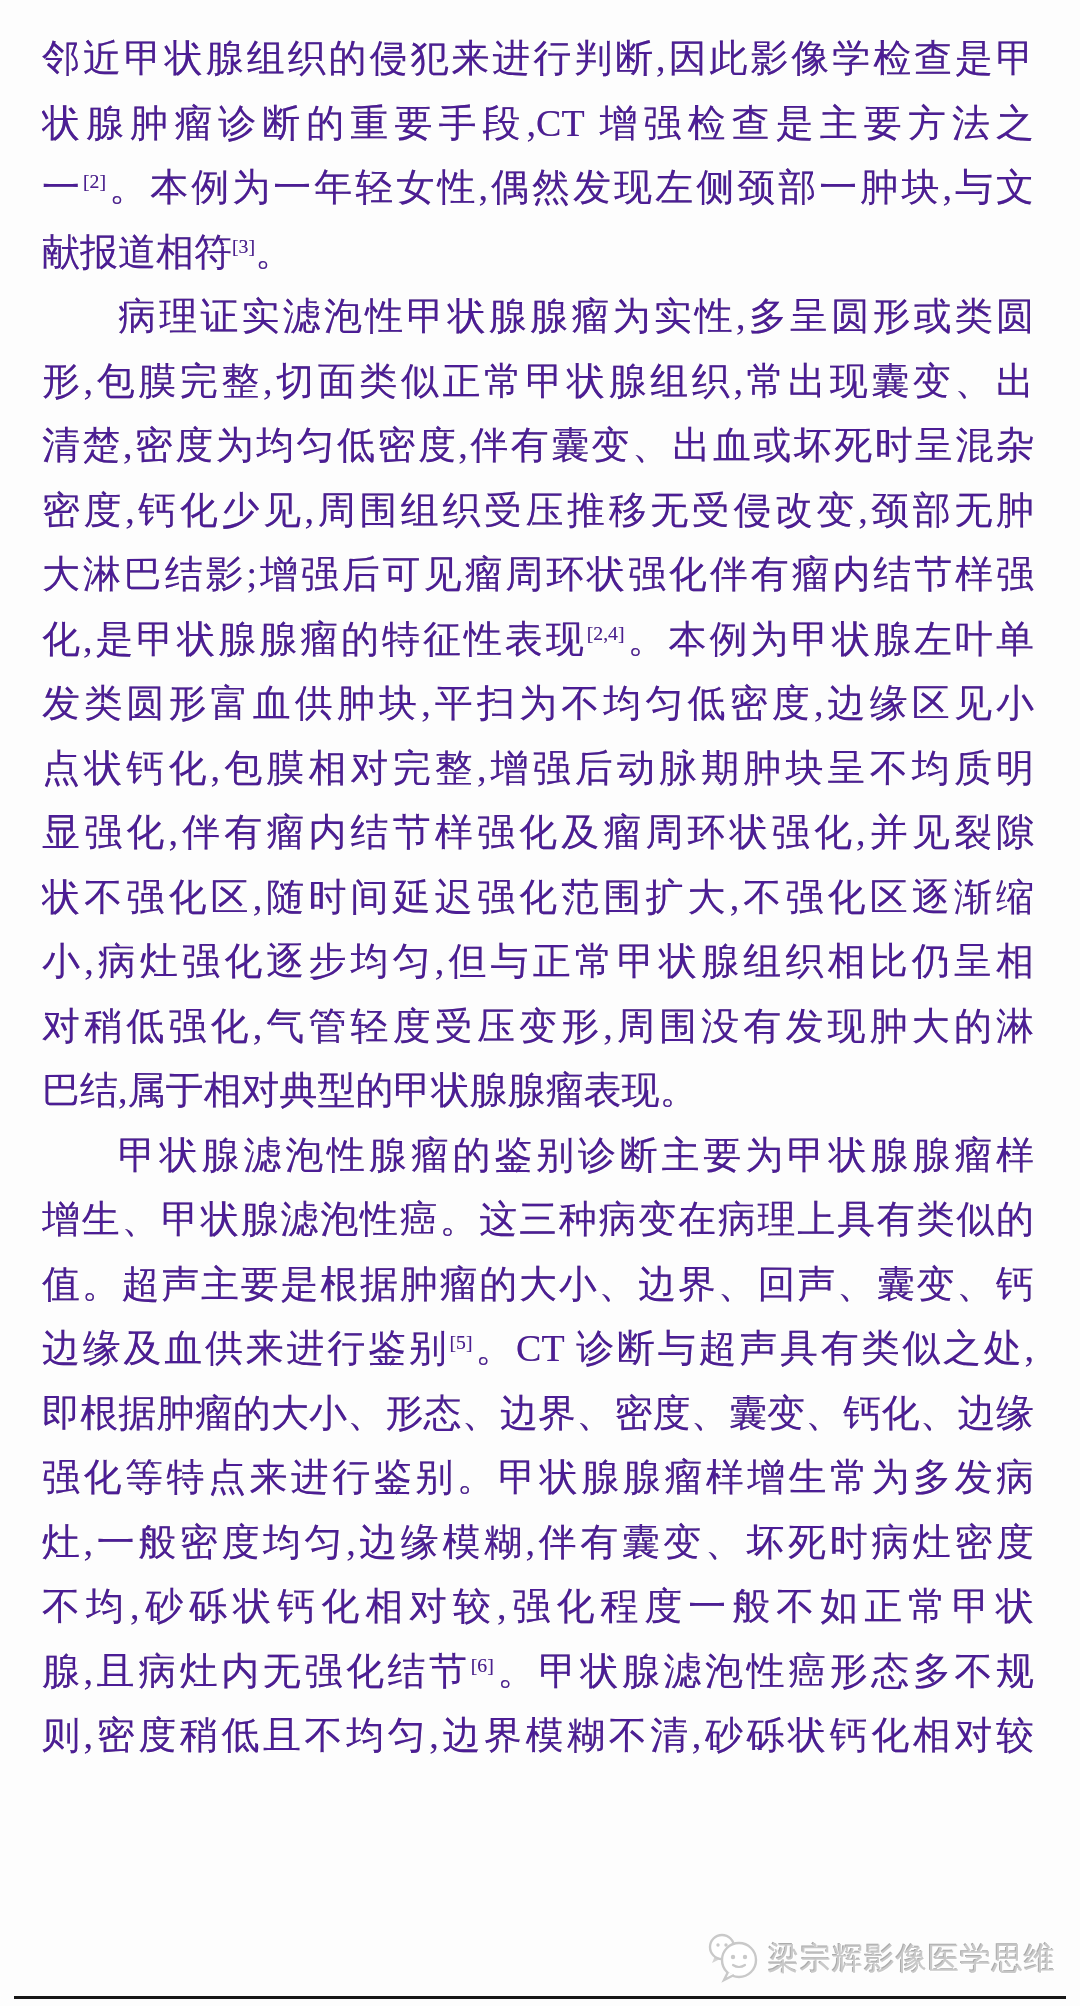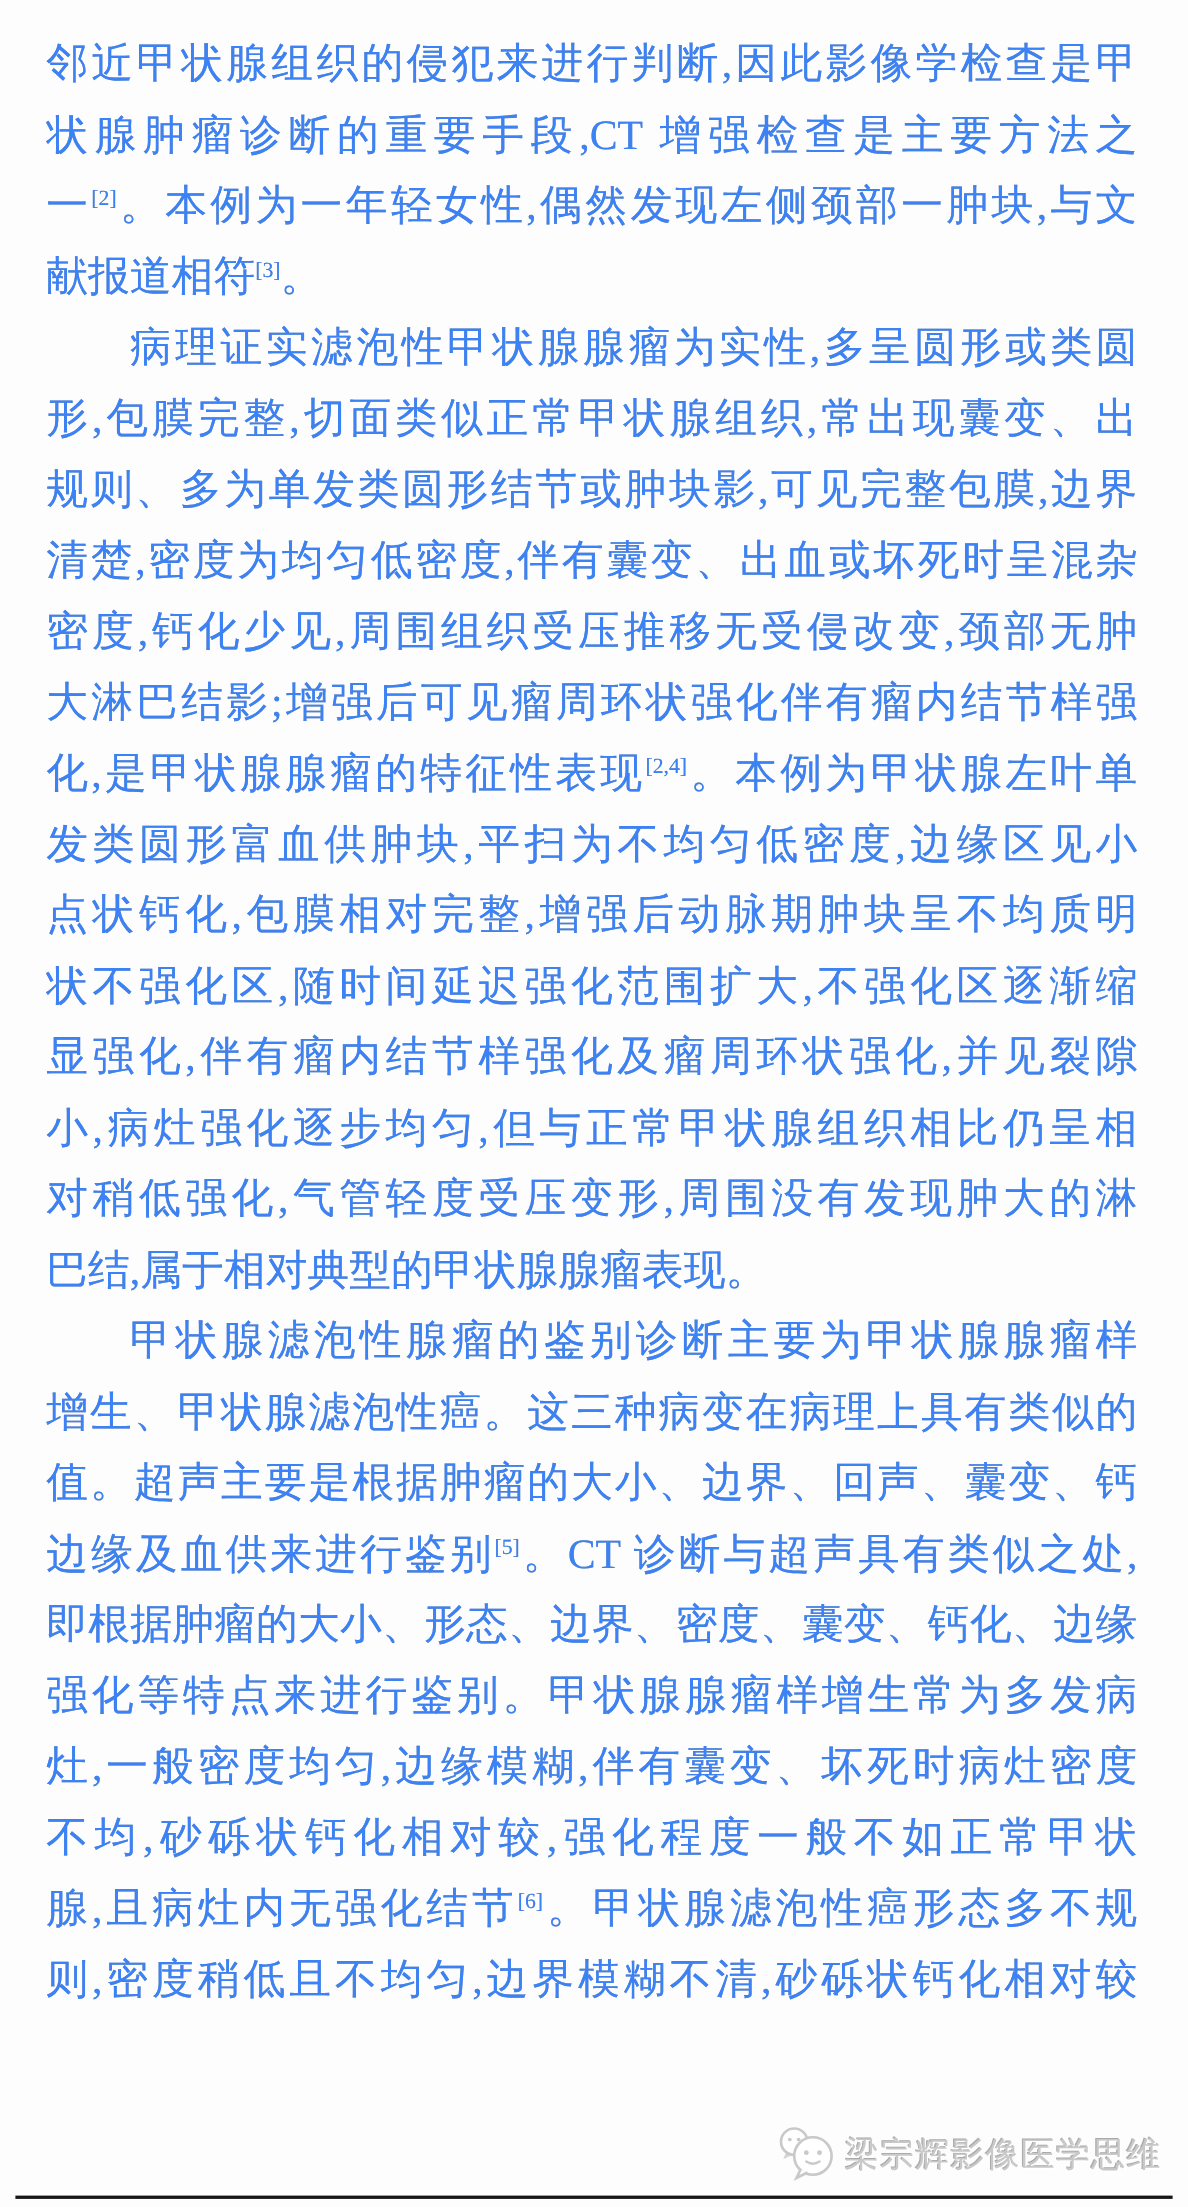--- a/index.html
+++ b/index.html
@@ -13,21 +13,21 @@
   .page{position:absolute;inset:0;}
   .article{
     position:absolute;
     top:26px;left:42px;
     width:992px;
   }
   .tline{
     font-size:38px;
     line-height:64.5px;
     height:64.5px;
-    color:#3b82f6;
+    color:#4c1d95;
     text-align:justify;
     text-align-last:justify;
     text-shadow:0 0 0.6px rgba(30,30,30,.45);
     overflow:hidden;
     white-space:normal;
   }
   .tline.para-end{text-align-last:left;}
   .tline.indent{text-indent:76px;}
   .tline sup{
     font-size:0.52em;
@@ -63,29 +63,28 @@
 
 <div class="page">
 
   <div class="article" id="article">
       <div class="tline">邻近甲状腺组织的侵犯来进行判断,因此影像学检查是甲</div>
       <div class="tline">状腺肿瘤诊断的重要手段,CT 增强检查是主要方法之</div>
       <div class="tline">一<sup>[2]</sup>。本例为一年轻女性,偶然发现左侧颈部一肿块,与文</div>
       <div class="tline para-end">献报道相符<sup>[3]</sup>。</div>
       <div class="tline indent">病理证实滤泡性甲状腺腺瘤为实性,多呈圆形或类圆</div>
       <div class="tline">形,包膜完整,切面类似正常甲状腺组织,常出现囊变、出</div>
-      <div class="tline">规则、多为单发类圆形结节或肿块影,可见完整包膜,边界</div>
       <div class="tline">清楚,密度为均匀低密度,伴有囊变、出血或坏死时呈混杂</div>
       <div class="tline">密度,钙化少见,周围组织受压推移无受侵改变,颈部无肿</div>
       <div class="tline">大淋巴结影;增强后可见瘤周环状强化伴有瘤内结节样强</div>
       <div class="tline">化,是甲状腺腺瘤的特征性表现<sup>[2,4]</sup>。本例为甲状腺左叶单</div>
       <div class="tline">发类圆形富血供肿块,平扫为不均匀低密度,边缘区见小</div>
       <div class="tline">点状钙化,包膜相对完整,增强后动脉期肿块呈不均质明</div>
+      <div class="tline">显强化,伴有瘤内结节样强化及瘤周环状强化,并见裂隙</div>
       <div class="tline">状不强化区,随时间延迟强化范围扩大,不强化区逐渐缩</div>
-      <div class="tline">显强化,伴有瘤内结节样强化及瘤周环状强化,并见裂隙</div>
       <div class="tline">小,病灶强化逐步均匀,但与正常甲状腺组织相比仍呈相</div>
       <div class="tline">对稍低强化,气管轻度受压变形,周围没有发现肿大的淋</div>
       <div class="tline para-end">巴结,属于相对典型的甲状腺腺瘤表现。</div>
       <div class="tline indent">甲状腺滤泡性腺瘤的鉴别诊断主要为甲状腺腺瘤样</div>
       <div class="tline">增生、甲状腺滤泡性癌。这三种病变在病理上具有类似的</div>
       <div class="tline">值。超声主要是根据肿瘤的大小、边界、回声、囊变、钙化、</div>
       <div class="tline">边缘及血供来进行鉴别<sup>[5]</sup>。CT 诊断与超声具有类似之处,</div>
       <div class="tline">即根据肿瘤的大小、形态、边界、密度、囊变、钙化、边缘和</div>
       <div class="tline">强化等特点来进行鉴别。甲状腺腺瘤样增生常为多发病</div>
       <div class="tline">灶,一般密度均匀,边缘模糊,伴有囊变、坏死时病灶密度</div>

